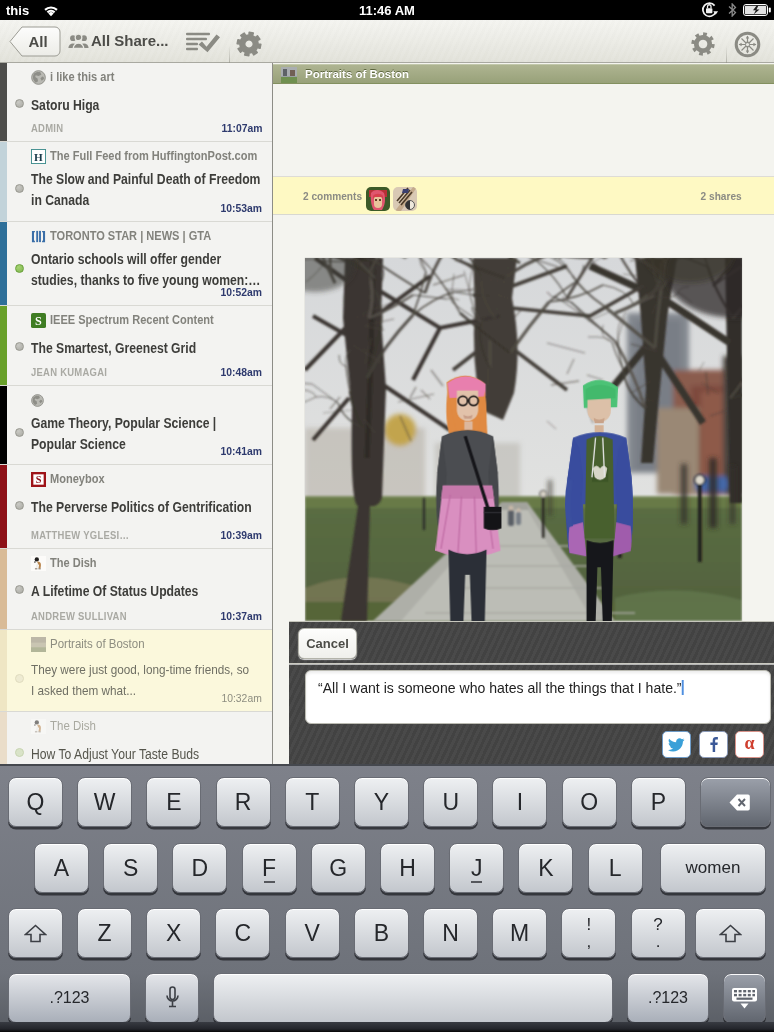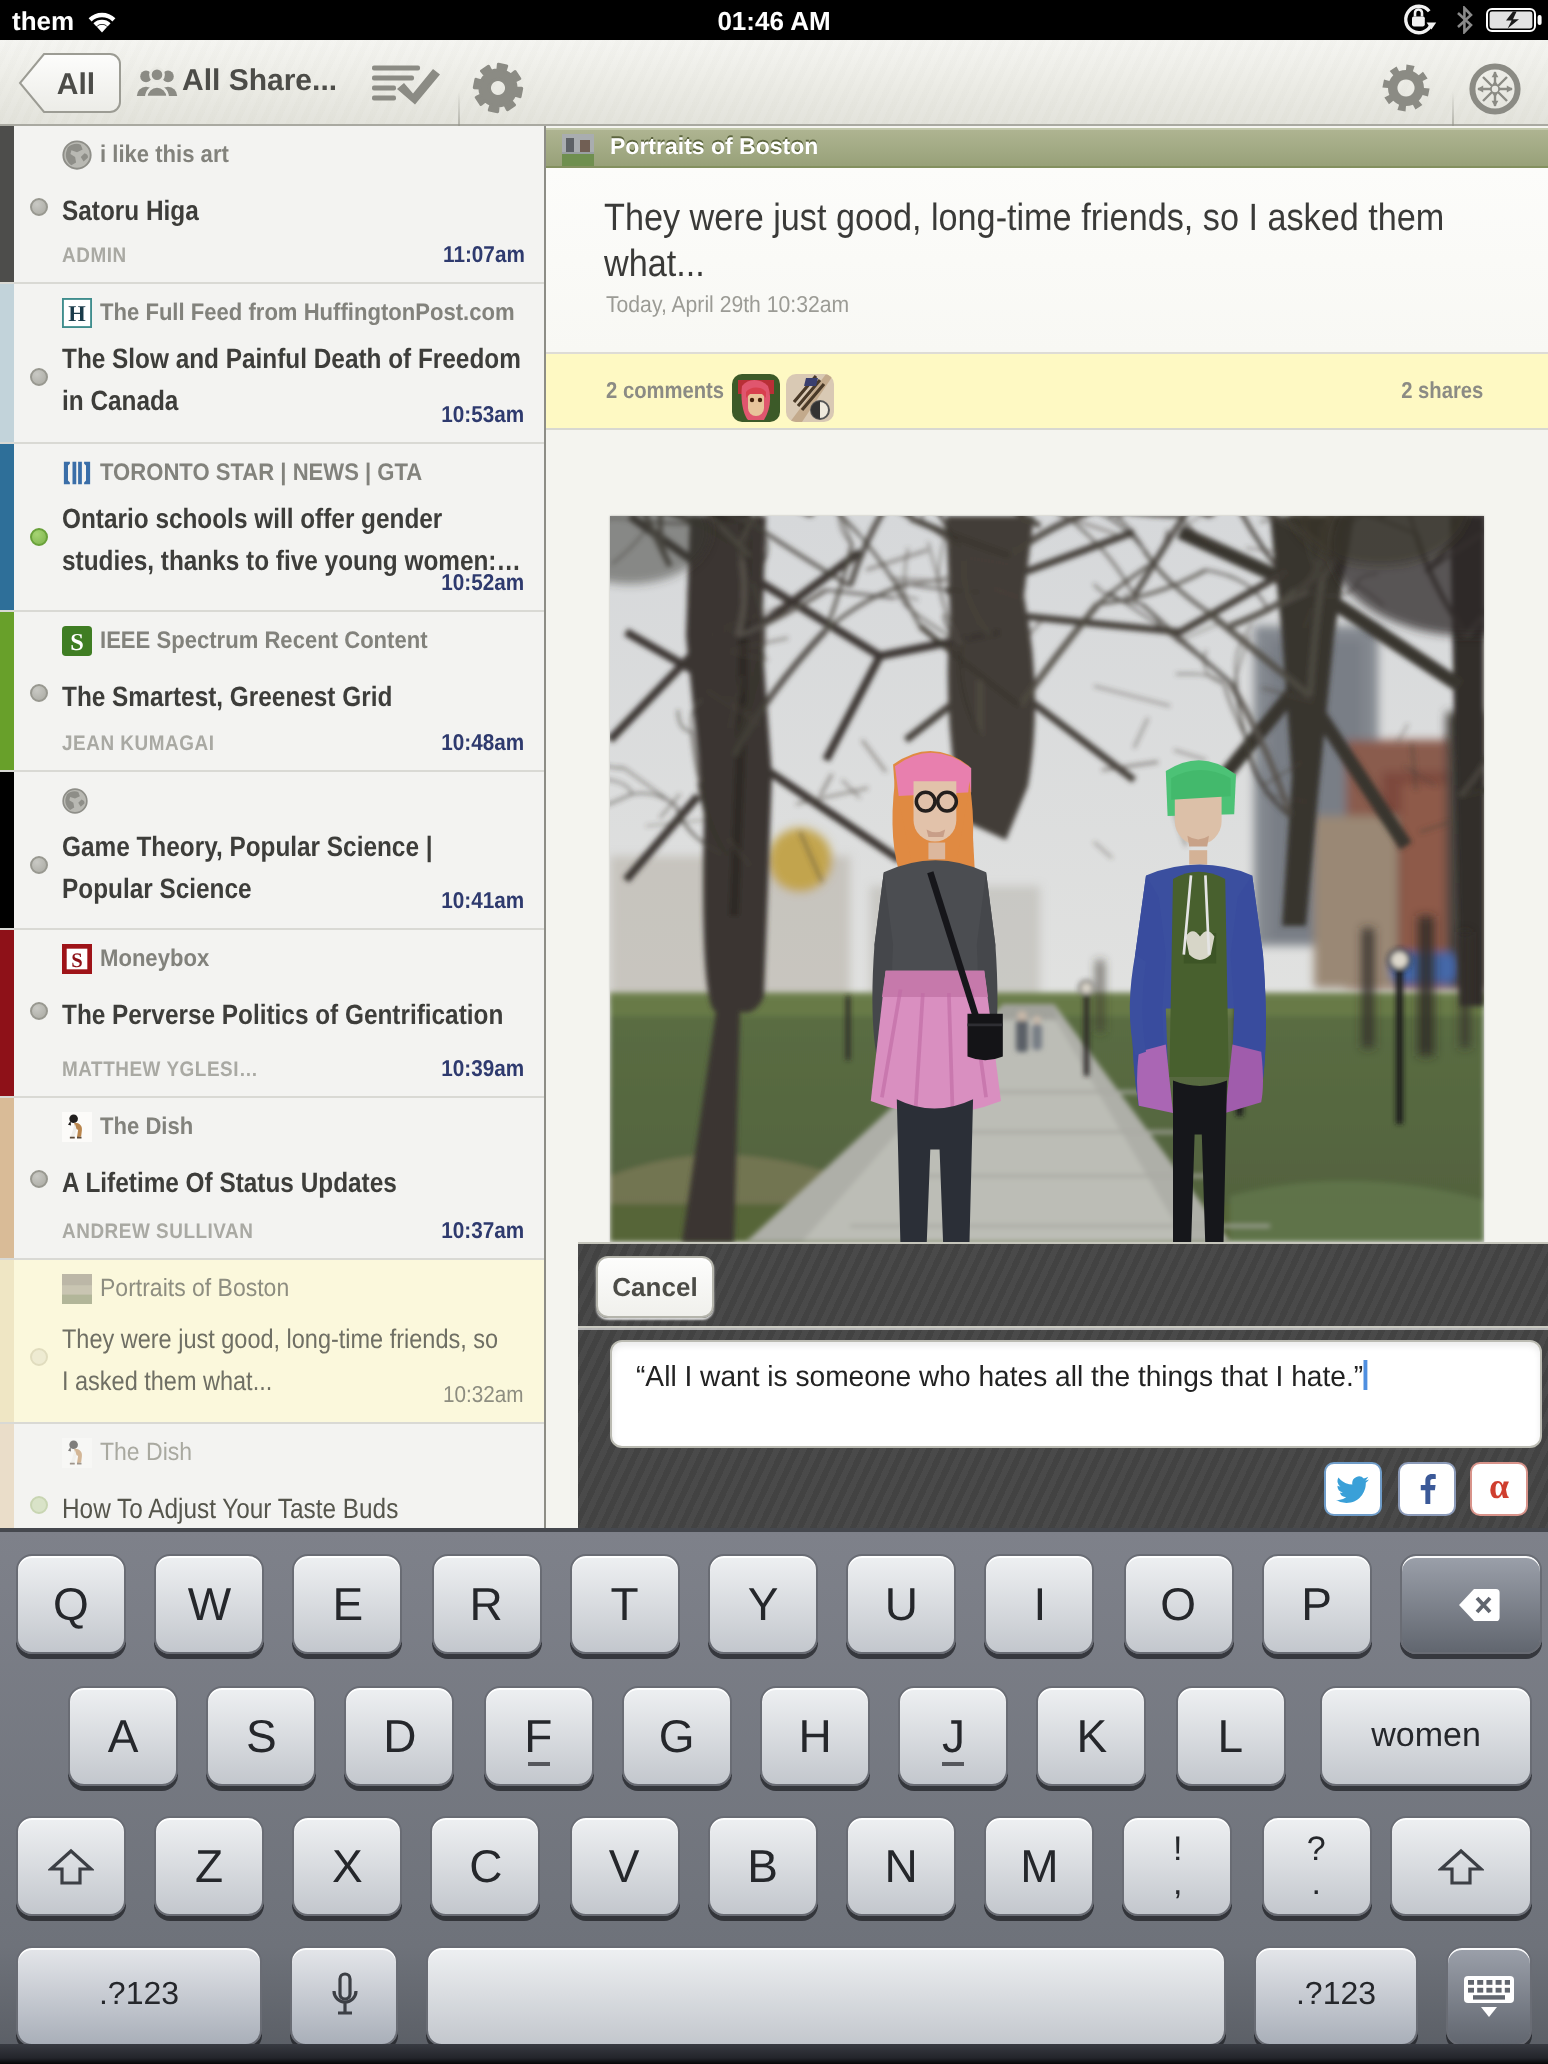--- a/index.html
+++ b/index.html
@@ -91,29 +91,29 @@
   font-size:23px; color:#25272b; }
 .key.dark { background:linear-gradient(#9ba0aa, #61666f); color:#fff; }
 .key.fn { background:linear-gradient(#e4e6ea, #a9afb9); font-size:15px; }
 .key .sub { font-size:17px; line-height:17px; text-align:center; }
 #kbbottom { position:absolute; left:0; bottom:0; width:774px; height:10px;
   background:linear-gradient(#383b42, #23252b 70%, #060607); }
 </style></head>
 <body>
 
 <div class="abs" id="status">
-  <div class="abs ipad">them</div>
+  <div class="abs ipad">this</div>
   <svg class="abs" style="left:41px;top:5px" width="20" height="13" viewBox="0 0 20 13">
     <g fill="#fff">
         <path d="M10 11.2 L7.4 8.4 a3.7 3.7 0 0 1 5.2 0 Z"></path>
     <path d="M5.7 6.6 a6.2 6.2 0 0 1 8.6 0 l-1.5 1.6 a4 4 0 0 0 -5.6 0 Z"></path>
     <path d="M3.3 4.1 a9.6 9.6 0 0 1 13.4 0 l-1.5 1.6 a7.5 7.5 0 0 0 -10.4 0 Z"></path>
       </g>
   </svg>
-  <div class="abs time">01:46 AM</div>
+  <div class="abs time">11:46 AM</div>
   <svg class="abs" style="left:700px;top:1px" width="19" height="18" viewBox="0 0 19 18">
     <path d="M14.6 4.6 A6.6 6.6 0 1 0 15.6 11.2" fill="none" stroke="#f2f2f2" stroke-width="1.7"></path>
     <path d="M13.3 10.3 h4.8 l-2.4 3.4z" fill="#f2f2f2"></path>
     <rect x="6" y="7.2" width="6.4" height="5" rx="0.9" fill="#f2f2f2"></rect>
     <path d="M7.5 7.2 v-1.7 a1.75 1.75 0 0 1 3.5 0 v1.7" fill="none" stroke="#f2f2f2" stroke-width="1.3"></path>
   </svg>
   <svg class="abs" style="left:728px;top:3px" width="9" height="14" viewBox="0 0 9 14">
     <path d="M1 3.5 L7.5 9.5 L4.2 13 V1 L7.5 4.5 L1 10.5" fill="none" stroke="#8a8a8a" stroke-width="1.3"></path>
   </svg>
   <svg class="abs" style="left:743px;top:4px" width="28" height="12" viewBox="0 0 28 12">
@@ -317,24 +317,20 @@
 <div class="abs" id="rpane">
   <div class="abs" id="greenbar">
     <svg id="gthumb" viewBox="0 0 16 16">
         <rect width="16" height="16" fill="#9aa0a2"></rect>
       <rect y="0" width="16" height="9" fill="#a9adb0"></rect>
         <rect y="10" width="16" height="6" fill="#6f8f4f"></rect>
       <rect x="2" y="2" width="4" height="7" fill="#5d6166"></rect>
         <rect x="9" y="3" width="5" height="6" fill="#715f54"></rect>
       </svg>
     <div class="t">Portraits of Boston</div>
-  </div>
-  <div class="abs" id="artzone">
-    <div id="arttitle">They were just good, long-time friends, so I asked them<br>what...</div>
-    <div id="artdate">Today, April 29th 10:32am</div>
   </div>
   <div class="abs" id="comstrip">
     <div class="c">2 comments</div>
     <svg class="av" style="left:93px" viewBox="0 0 24 24">
       <rect width="24" height="24" fill="#3c5a28"></rect>
       <path d="M3 3 h18 v7 h-18z" fill="#b92f36"></path>
       <path d="M5 6 C4 14 6 21 8 23 L16 23 C19 18 20 12 18 6 C14 2 8 2 5 6z" fill="#e0566e"></path>
       <path d="M8 10 h8 v7 a4 4 0 0 1 -8 0z" fill="#e8c49a"></path>
       <circle cx="10" cy="13" r="1.1" fill="#42210b"></circle>
         <circle cx="14" cy="13" r="1.1" fill="#42210b"></circle>

